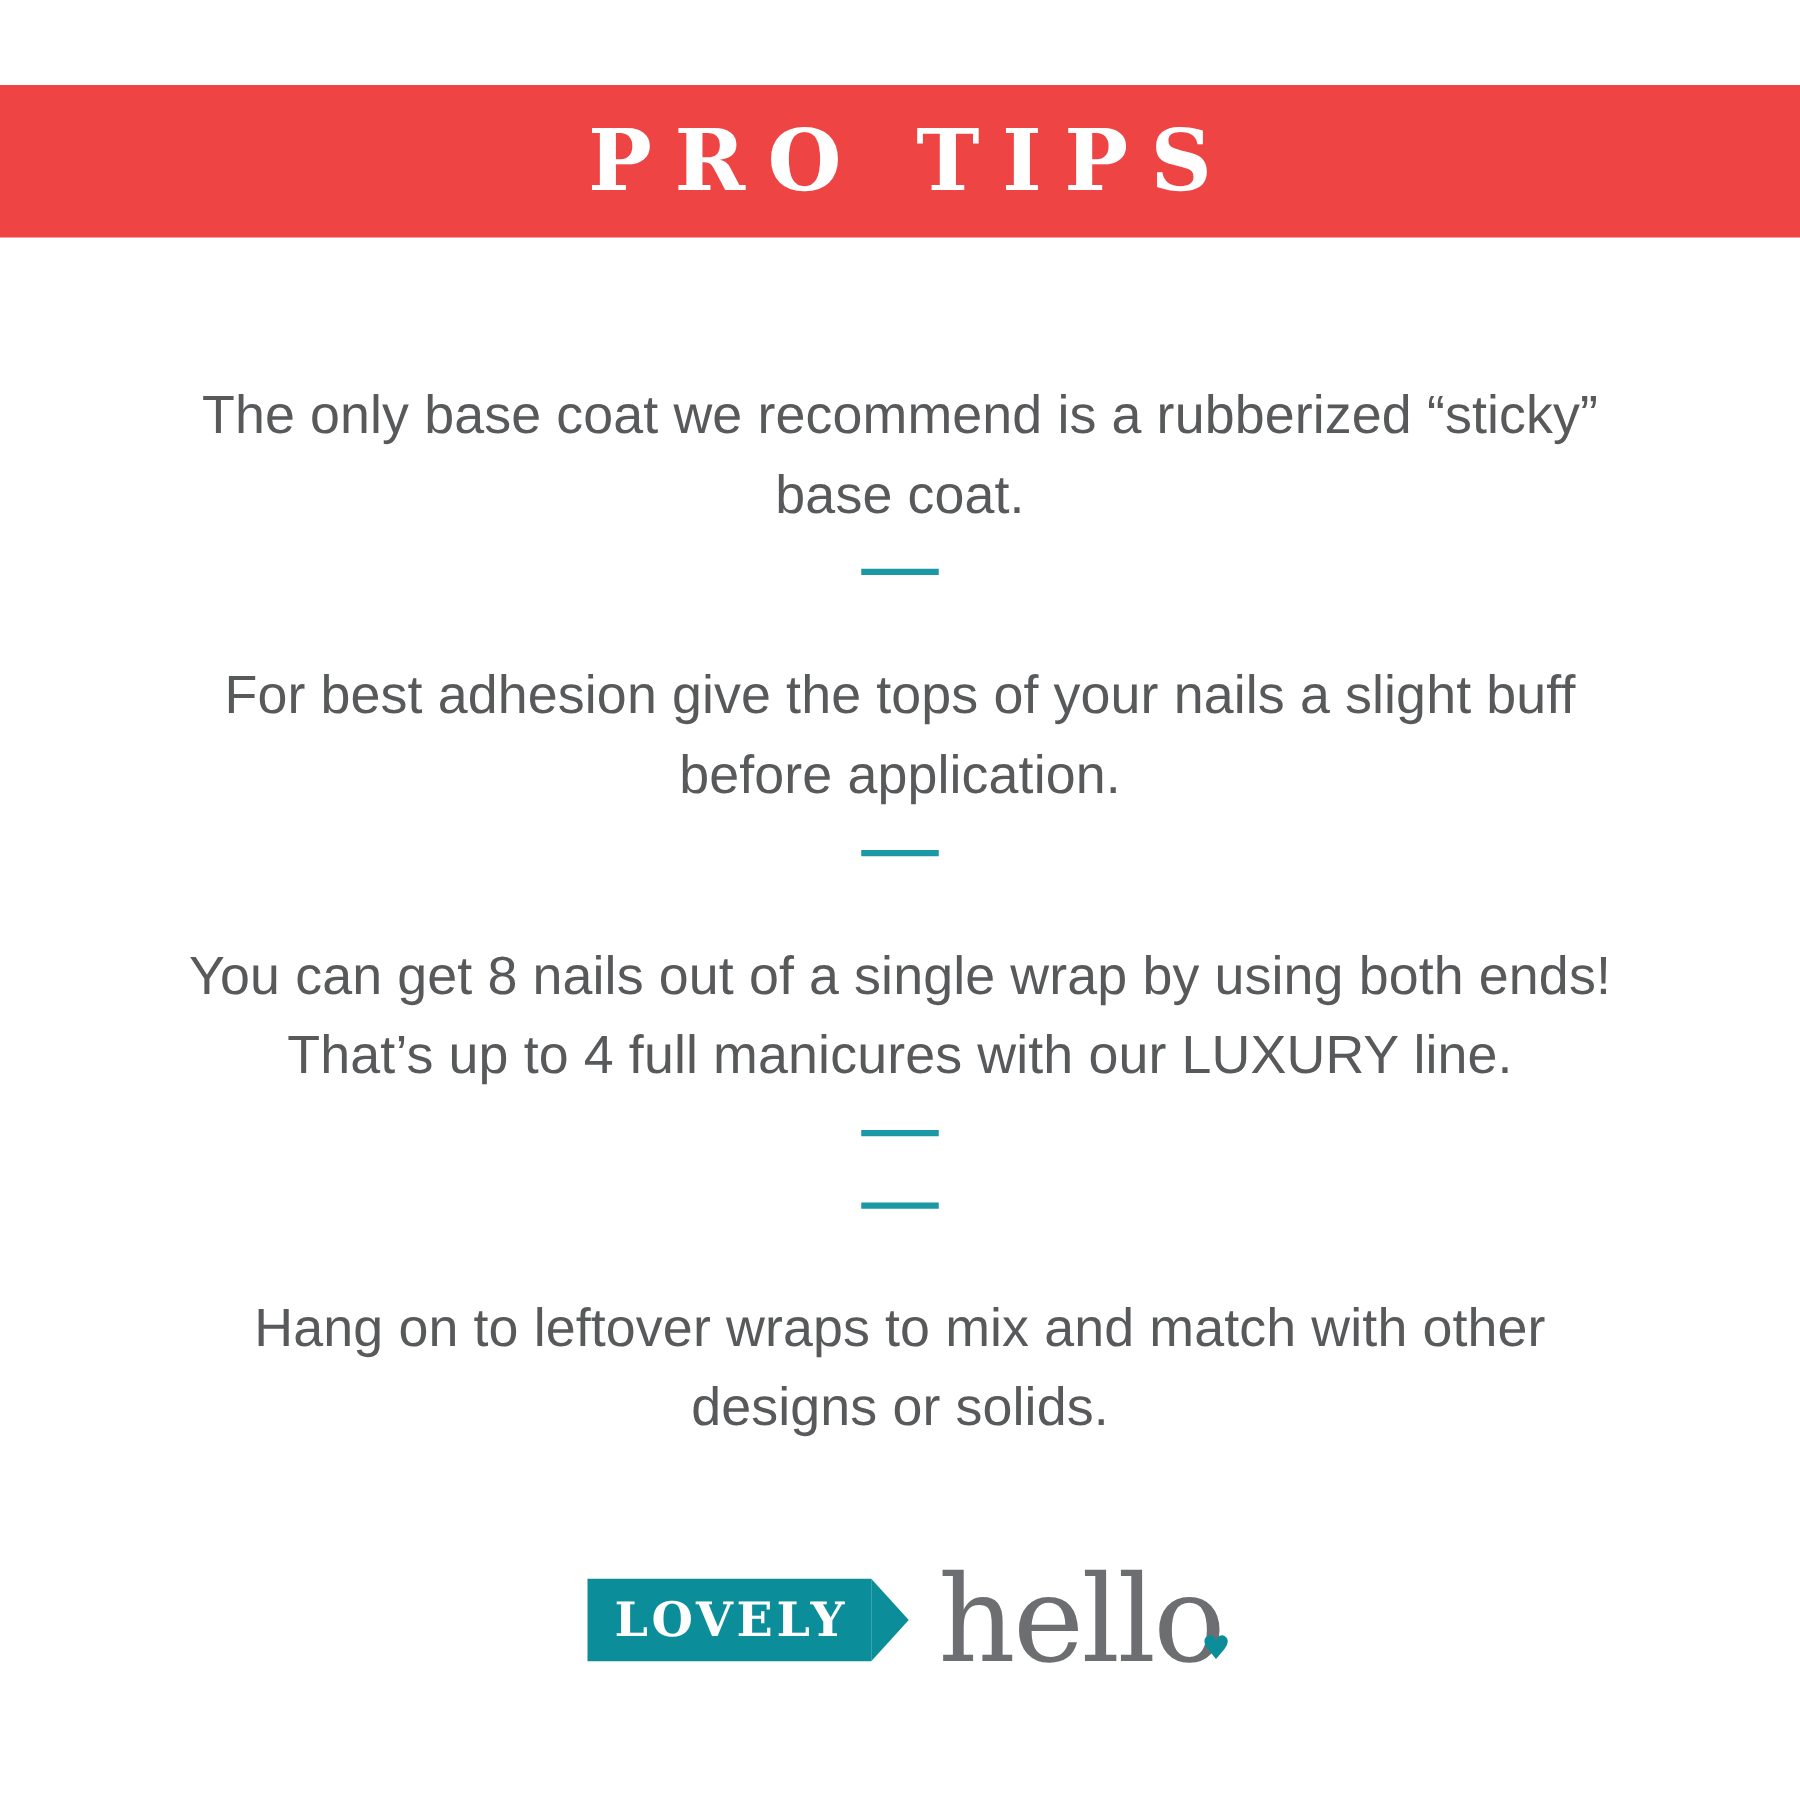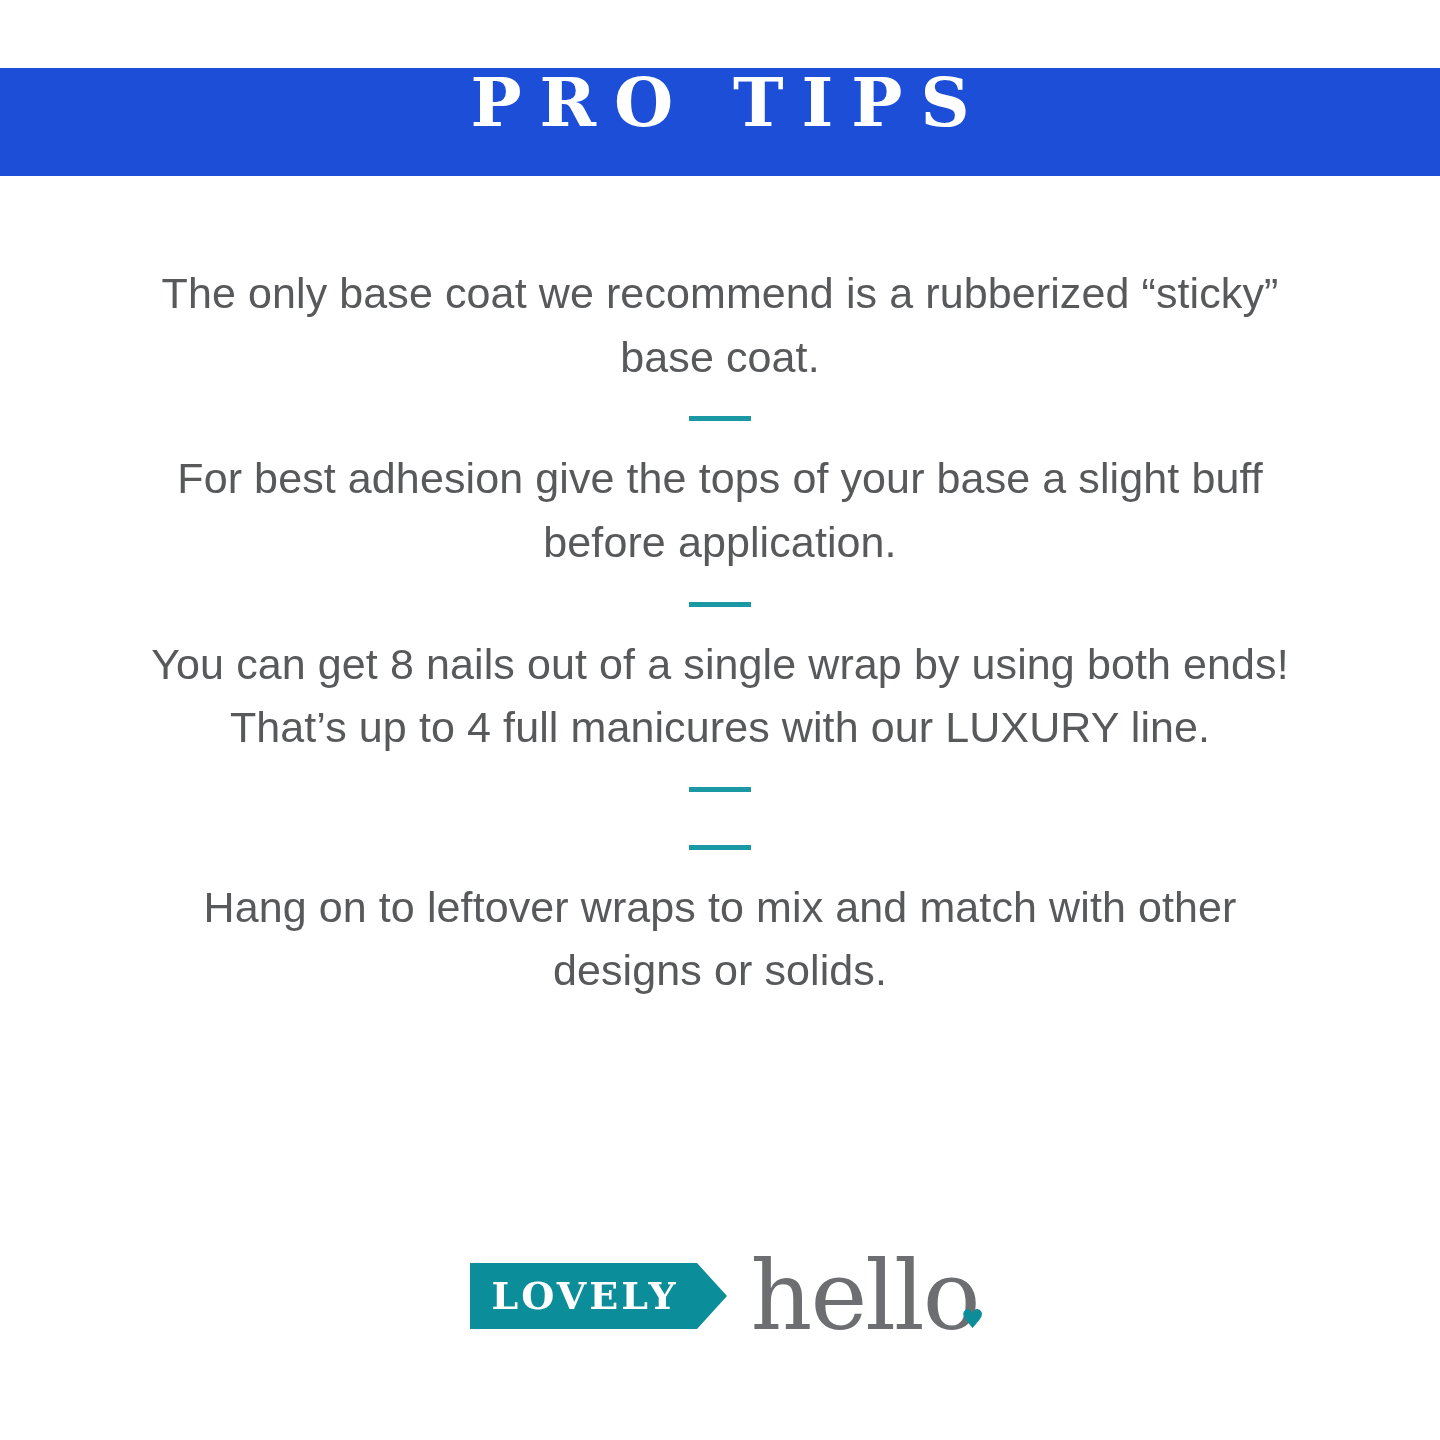--- a/index.html
+++ b/index.html
@@ -20,23 +20,24 @@
     background: #ffffff;
     display: flex;
     flex-direction: column;
   }
   
   .header-band {
     position: absolute;
     left: 0;
     top: 68px;
     width: 1440px;
-    height: 108px;
-    background: #1d4ed8;
+    height: 122px;
+    background: #ef4444;
     display: flex;
+    align-items: center;
     justify-content: center;
   }
   .header-title {
     color: #ffffff;
     font-family: "DejaVu Serif", serif;
     font-weight: bold;
     font-size: 68px;
     letter-spacing: 18px;
     text-indent: 18px;
     line-height: 1;
@@ -53,20 +54,21 @@
     align-items: center;
   }
   .tip {
     width: 1160px;
     text-align: center;
     color: #58595b;
     font-size: 43px;
     line-height: 1.48;
     font-weight: 400;
     letter-spacing: 0.1px;
+    margin-top: 39px;
   }
   .divider {
     width: 62px;
     height: 0;
     border-top: 5px solid #1a99a5;
     margin: 27px 0 26px 0;
   }
   
   .logo-wrap {
     position: absolute;
@@ -130,21 +132,21 @@
 
   <div class="header-band">
     <div class="header-title">PRO TIPS</div>
   </div>
 
   <div class="tips">
 
     <div class="tip">The only base coat we recommend is a rubberized “sticky” base coat.</div>
     <div class="divider"></div>
 
-    <div class="tip">For best adhesion give the tops of your base a slight buff before application.</div>
+    <div class="tip">For best adhesion give the tops of your nails a slight buff before application.</div>
     <div class="divider"></div>
 
     <div class="tip">You can get 8 nails out of a single wrap by using both ends! That’s up to  4 full manicures with our LUXURY line.</div>
     <div class="divider"></div>
 
     <div class="divider"></div>
 
     <div class="tip">Hang on to leftover wraps to mix and match with other designs or solids.</div>
 
   </div>

